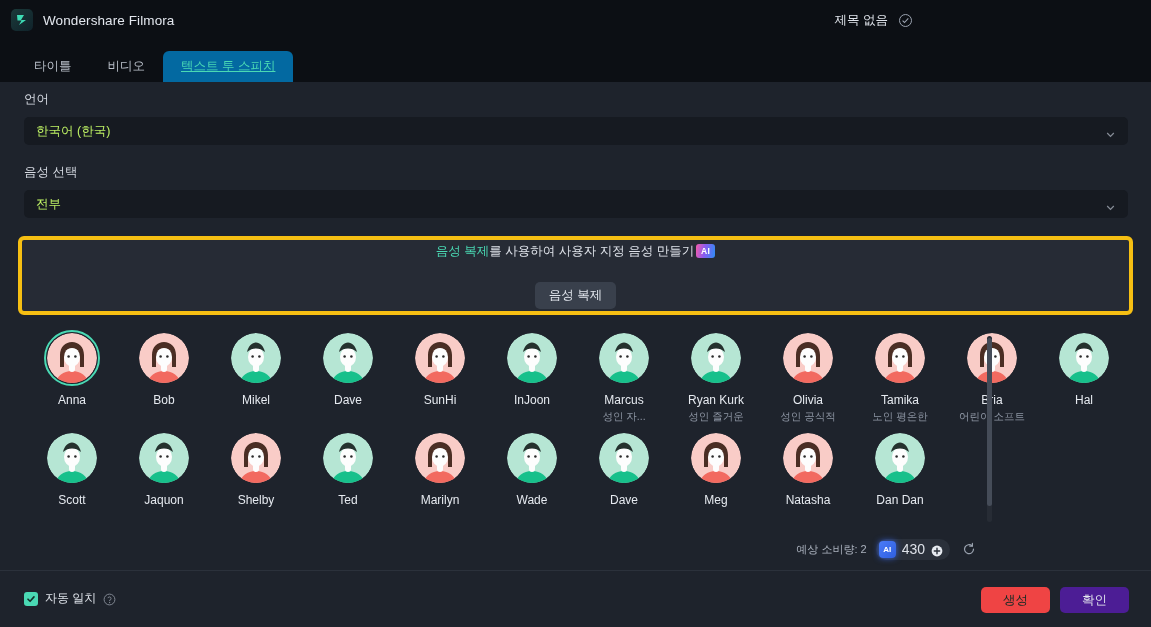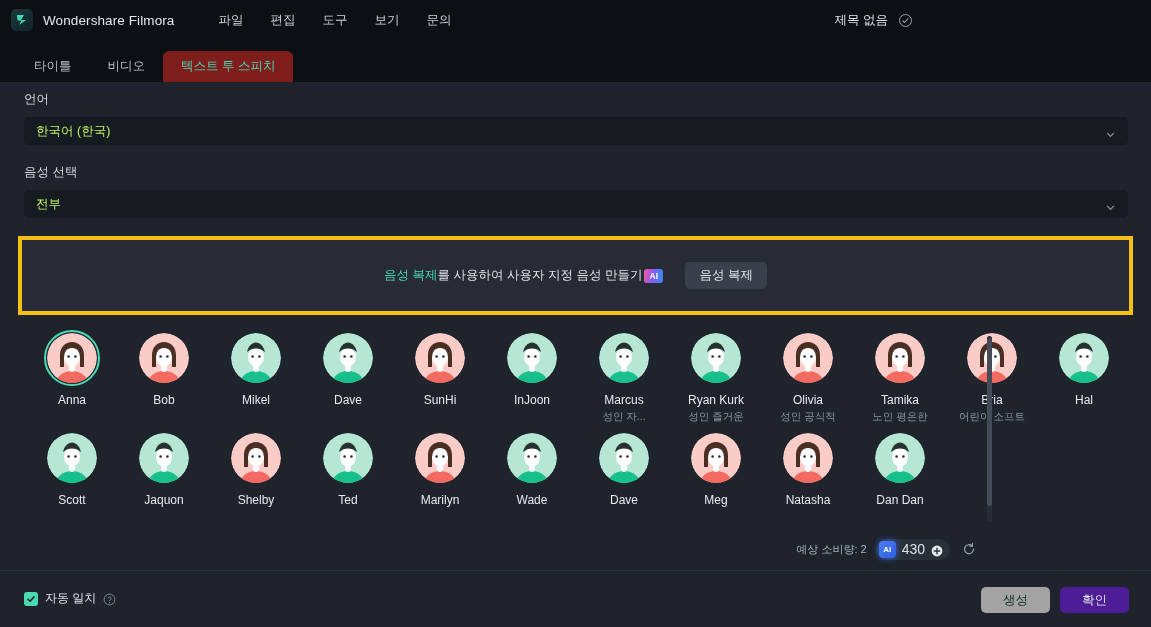--- a/index.html
+++ b/index.html
@@ -37,21 +37,21 @@
   
   .tabstrip {
     position: absolute; left: 0; top: 40px; width: 1151px; height: 42px;
     background: #0c0f14; display: flex; align-items: flex-end;
   }
   .tab {
     height: 31px; padding: 0 18px; display: flex; align-items: center;
     font-size: 12.5px; color: #b9bfc9; border-radius: 6px 6px 0 0;
   }
   .tab:first-child { margin-left: 16px; }
-  .tab.active { background: #7f1d1d; color: #4ad9b4; }
+  .tab.active { background: #0369a1; color: #4ad9b4; text-decoration: underline; }
 
   
   .panel { position: absolute; left: 0; top: 82px; width: 1151px; height: 545px; background: #1e232c; }
 
   .field-label { color: #d7dbe3; font-size: 12.5px; }
   .lbl-lang { position: absolute; left: 24px; top: 91px; }
   .lbl-voice { position: absolute; left: 24px; top: 164px; }
 
   .select {
     position: absolute; left: 24px; width: 1104px; height: 28px;
@@ -59,22 +59,22 @@
     display: flex; align-items: center; padding: 0 12px;
   }
   .sel-lang { top: 117px; }
   .sel-voice { top: 190px; }
   .select .val { color: #bef264; font-size: 12.5px; flex: 1; }
   .chev { width: 11px; height: 11px; opacity: .75; }
 
   
   .clone-box {
     position: absolute; left: 18px; top: 236px; width: 1115px; height: 79px;
-    border: 4px solid #f6bf13; border-radius: 0; background: #262b35;
-    display: flex; align-items: center; justify-content: center; gap: 22px;
+    border: 4px solid #f6bf13; border-radius: 6px; background: #262b35;
+    display: flex; align-items: center; justify-content: center; gap: 22px; flex-direction: column;
   }
   .clone-text { font-size: 12.5px; color: #dfe3ea; display: flex; align-items: center; }
   .clone-link { color: #4ad9b4; }
   .ai-badge {
     display: inline-block; margin-left: 2px; width: 19px; height: 14px; border-radius: 3px;
     background: linear-gradient(100deg,#f65ba8 0%, #8b5bf0 45%, #2d8df5 100%);
     color: #fff; font-size: 8.5px; font-weight: bold; line-height: 14px; text-align: center;
     letter-spacing: .3px;
   }
   .clone-btn {
@@ -144,42 +144,35 @@
   .cbox {
     width: 14px; height: 14px; border-radius: 3px; background: #4ad9b4;
     display: flex; align-items: center; justify-content: center;
   }
   .automatch .txt { font-size: 12px; color: #dfe3ea; }
   .help-ico { width: 13px; height: 13px; opacity: .7; }
 
   .btns { position: absolute; right: 22px; top: 16px; display: flex; gap: 10px; }
   .btn { height: 26px; padding: 0 22px; border-radius: 5px; font-size: 12.5px; border: none;
          display: flex; align-items: center; justify-content: center; }
-  .btn-primary { background: #a3a3a3; color: #102a24; }
+  .btn-primary { background: #ef4444; color: #102a24; }
   .btn-secondary { background: #4c1d95; color: #e2e6ed; text-align: center; }
 </style>
 </head>
 <body>
 
 <div id="app">
 
   <div class="titlebar">
     <div class="logo-box">
       <svg width="14" height="14" viewBox="0 0 14 14">
         <path d="M2 2 L9 2 L6 7 L11 7 L4 12 L6.5 7.5 L2.5 7.5 Z" fill="#3ddcb5"></path>
       </svg>
     </div>
     <div class="app-title">Wondershare Filmora</div>
-    <div class="menus">
-      <div class="menu-item">파일</div>
-      <div class="menu-item">편집</div>
-      <div class="menu-item">도구</div>
-      <div class="menu-item">보기</div>
-      <div class="menu-item">문의</div>
-    </div>
     <div class="doc-area">
       <span class="doc-name">제목 없음</span>
       <span class="check-circle">
         <svg width="15" height="15" viewBox="0 0 15 15">
           <circle cx="7.5" cy="7.5" r="6" fill="none" stroke="#9aa2af" stroke-width="1"></circle>
           <path d="M4.6 7.6 L6.5 9.5 L10.3 5.4" fill="none" stroke="#9aa2af" stroke-width="1.1"></path>
         </svg>
       </span>
     </div>
   </div>

